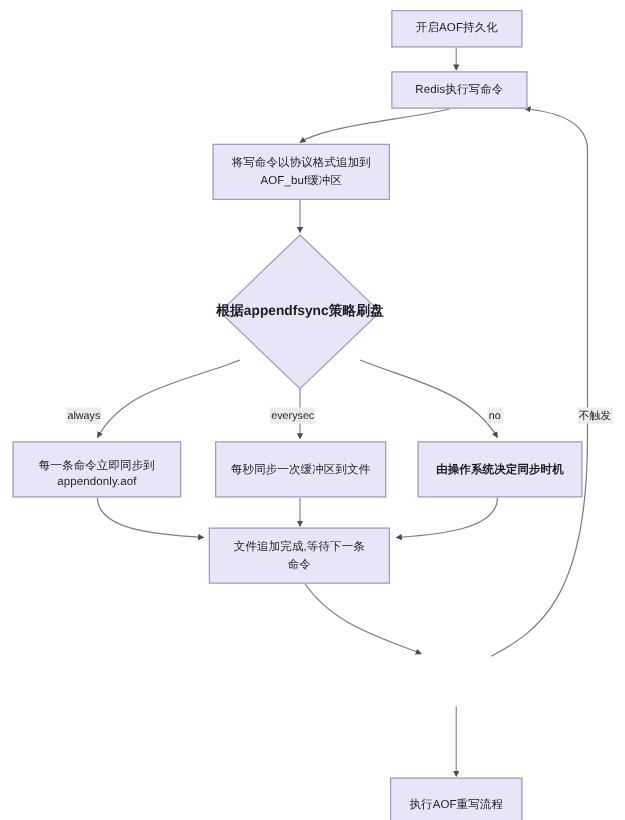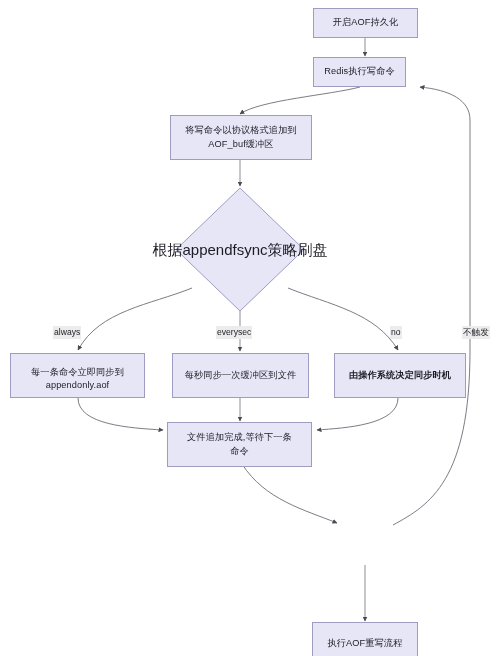--- a/index.html
+++ b/index.html
@@ -52,23 +52,24 @@
     left: 0;
     top: 0;
     width: 100%;
     height: 100%;
   }
   .diamond-label {
     position: relative;
     z-index: 2;
     text-align: center;
     color: #1c1c24;
-    font-size: 15px;
+    font-size: 11px;
     line-height: 1.45;
     white-space: nowrap;
+    font-weight: bold;
   }
   .edge-label {
     position: absolute;
     background: #ececec;
     color: #1c1c24;
     font-size: 8.6px;
     line-height: 1.5;
     padding: 0 1px;
     text-align: center;
     white-space: nowrap;
@@ -114,21 +115,21 @@
       <path d="M 365 565 L 365 621" stroke="#8d8d96"></path>
 
       <path d="M 393 525 C 430 505, 470 480, 470 350 L 470 120 C 470 100, 450 90, 420 87"></path>
     </g>
   </svg>
 
   <div class="node" style="left:313px; top:8px; width:105px; height:30px;">
     <span>开启AOF持久化</span>
   </div>
 
-  <div class="node" style="left:313px; top:57px; width:93px; height:30px;">
+  <div class="node" style="left:313px; top:57px; width:109px; height:30px;">
     <span>Redis执行写命令</span>
   </div>
 
   <div class="node" style="left:170px; top:115px; width:142px; height:45px; flex-direction:column;">
     <span>将写命令以协议格式追加到</span>
     <span>AOF_buf缓冲区</span>
   </div>
 
   <div class="diamond-wrap" style="left:175px; top:187px; width:130px; height:125px;">
     <svg class="diamond-shape" viewBox="0 0 130 125" preserveAspectRatio="none">

